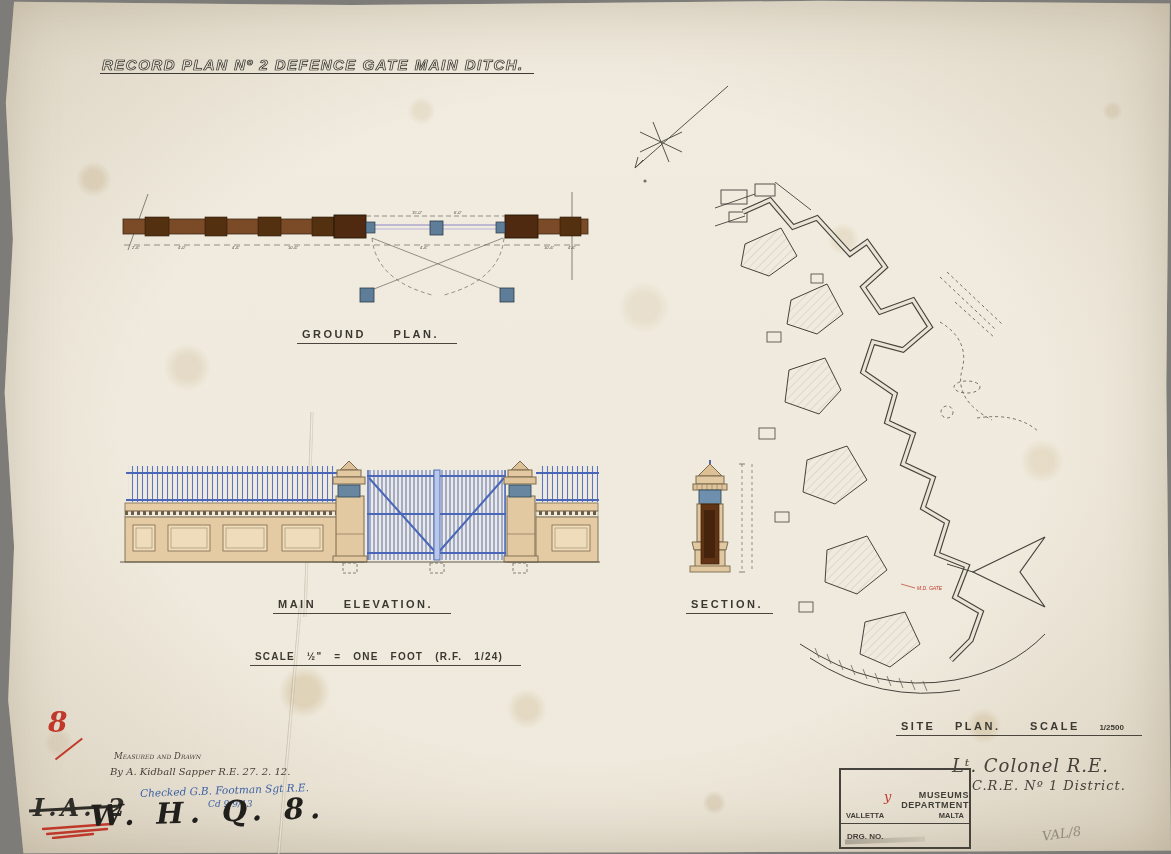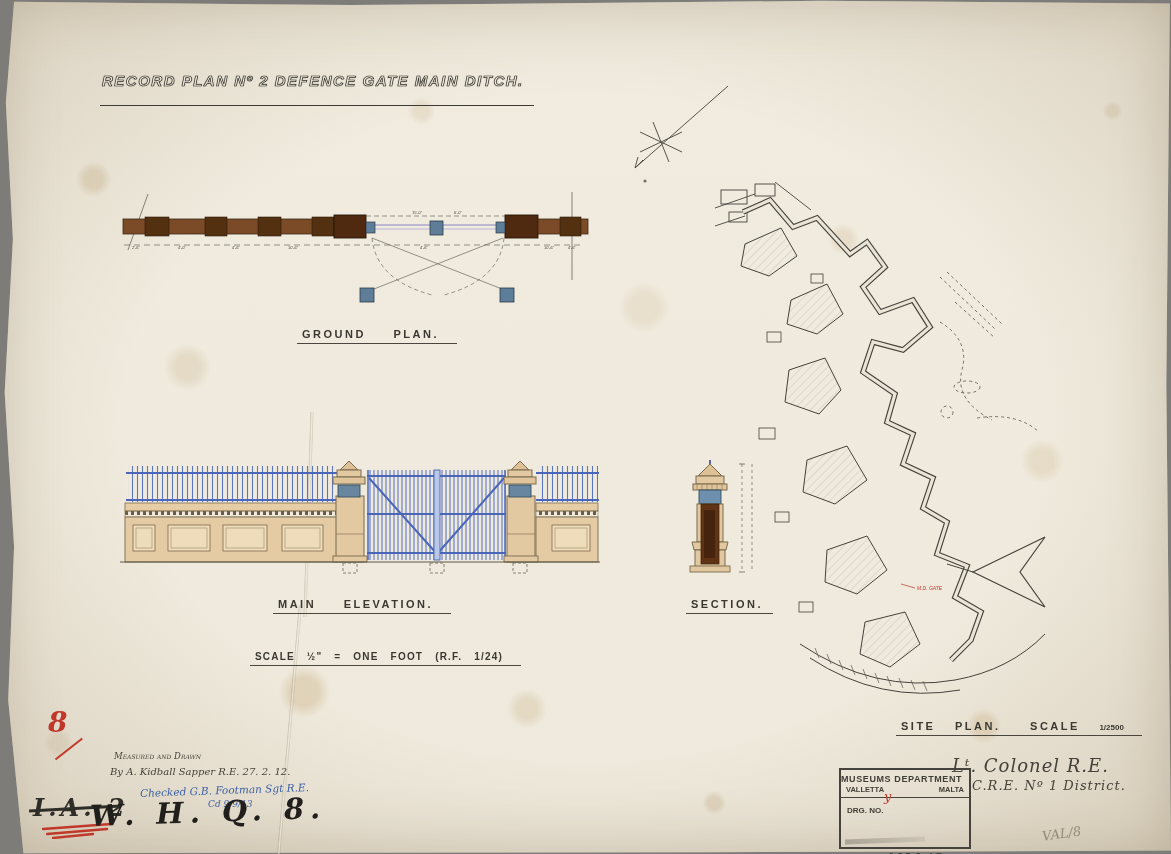--- a/index.html
+++ b/index.html
@@ -21,30 +21,30 @@
       radial-gradient(circle at 5% 87%, rgba(150,112,52,.10) 0 8px, transparent 15px),
       radial-gradient(ellipse at 50% 50%, rgba(255,252,242,.35) 0 55%, rgba(150,130,95,.18) 100%),
       linear-gradient(#e9e3d5,#e6dfd0);
     clip-path:polygon(1.2% 0.2%,30% 0.6%,70% 0.1%,99.9% 0.4%,99.6% 45%,100% 99.6%,
       60% 99.8%,2% 99.9%,0.7% 82%,1.2% 64%,0.4% 46%,1.1% 28%,0.5% 12%);
     box-shadow:inset 0 0 60px rgba(120,100,70,.28);}
   .crease{position:absolute;width:3px;background:linear-gradient(90deg,rgba(120,105,80,.35),rgba(245,240,228,.6),rgba(120,105,80,.25));}
   .outline-text{color:#ece6d8;-webkit-text-stroke:1.1px #35332d;text-shadow:0 0 1px rgba(53,51,45,.85);}
   .title{position:absolute;left:100px;top:33px;font-size:25px;font-weight:bold;letter-spacing:6px;
      border-bottom:1.6px solid #3c3a33;padding:0 14px 5px 2px;}
-  .subtitle{position:absolute;left:100px;top:72px;font-size:15px;font-weight:bold;font-style:italic;
-     letter-spacing:1.5px;-webkit-text-stroke:.7px #35332d;border-bottom:1.4px solid #3c3a33;padding:0 10px 16px 2px;}
+  .subtitle{position:absolute;left:100px;top:56px;font-size:15px;font-weight:bold;font-style:italic;
+     letter-spacing:1.5px;-webkit-text-stroke:.7px #35332d;border-bottom:1.4px solid #3c3a33;padding:0 10px 0 2px;}
   .draft-label{position:absolute;font-weight:bold;font-size:11px;letter-spacing:2.5px;color:#3b3831;
      border-bottom:1.4px solid #4a463e;padding:0 18px 3px 5px;word-spacing:22px;white-space:nowrap;}
   .scale-label{font-size:10px;word-spacing:8px;letter-spacing:1.2px;}
   .hand{font-family:"DejaVu Serif",serif;font-style:italic;color:#46423a;white-space:nowrap;}
   .hand-blue{color:#3a5fa4;}
   .stamp{position:absolute;left:839px;top:768px;width:128px;height:77px;border:2px solid #46423c;
      color:#413d37;background:rgba(255,255,255,.06);}
-  .stamp .r1{font-size:9px;font-weight:bold;letter-spacing:.6px;text-align:left;margin-top:4px;}
+  .stamp .r1{font-size:9px;font-weight:bold;letter-spacing:.6px;text-align:right;margin-top:20px;padding-left:40px;}
   .stamp .r2{display:flex;justify-content:space-between;font-size:7.5px;font-weight:bold;
      padding:1px 5px 3px 5px;border-bottom:1.3px solid #46423c;}
   .stamp .r3{display:flex;align-items:flex-start;gap:6px;padding:8px 0 0 6px;}
   .stamp .drglab{font-size:8px;font-weight:bold;}
   .stamp .drgval{font-size:16px;letter-spacing:1px;font-weight:bold;font-family:"DejaVu Sans",sans-serif;margin-top:44px;}
   .redink{color:#c0382a;}
   svg text{font-family:"Liberation Sans",sans-serif;}
 </style>
 </head>
 <body>

